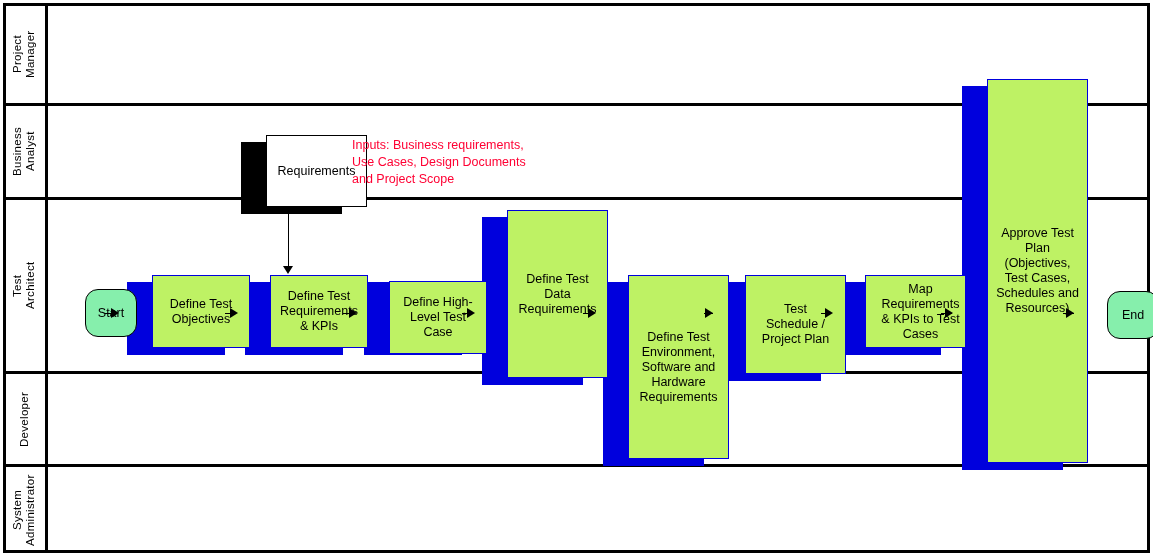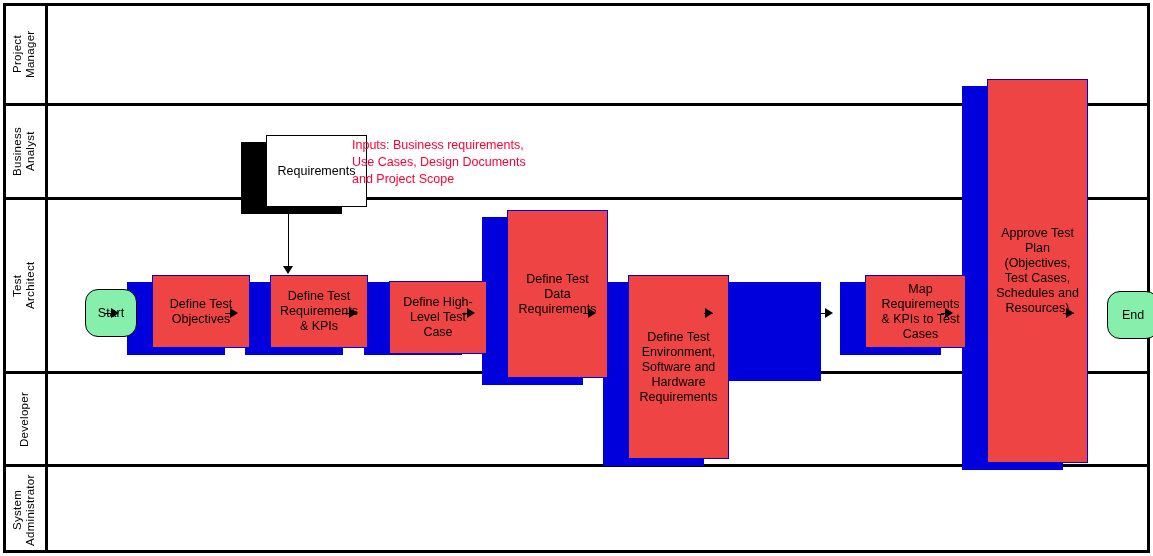--- a/index.html
+++ b/index.html
@@ -66,21 +66,21 @@
     justify-content: center;
     text-align: center;
     color: #000000;
     font-size: 12.5px;
     line-height: 15px;
     white-space: pre-line;
     z-index: 5;
     margin-left: 32px;
   }
   .proc {
-    background: #ef4444;
+    background: #bef264;
     border: 1.5px solid #0000dd;
   }
   .proc-shadow {
     position: absolute;
     background: #0000dd;
     z-index: 4;
   }
   .doc {
     background: #ffffff;
     border: 1.5px solid #000000;
@@ -206,20 +206,23 @@
   <div class="node proc" style="left:596px; top:275px; width:101px; height:184px;">Define Test
 Environment,
 Software and
 Hardware
 Requirements</div>
 
   <div class="hline" style="left:704px; top:313px; width:9px;"></div>
   <div class="arrow-right" style="left:705px; top:308px;"></div>
 
   <div class="proc-shadow" style="left:720px; top:282px; width:101px; height:99px;"></div>
+  <div class="node proc" style="left:713px; top:275px; width:101px; height:99px;">Test
+Schedule /
+Project Plan</div>
 
   <div class="hline" style="left:821px; top:313px; width:10px;"></div>
   <div class="arrow-right" style="left:825px; top:308px;"></div>
 
   <div class="proc-shadow" style="left:840px; top:282px; width:101px; height:73px;"></div>
   <div class="node proc" style="left:833px; top:275px; width:101px; height:73px;padding-left:10px;">Map
 Requirements
 &amp; KPIs to Test
 Cases</div>
 

